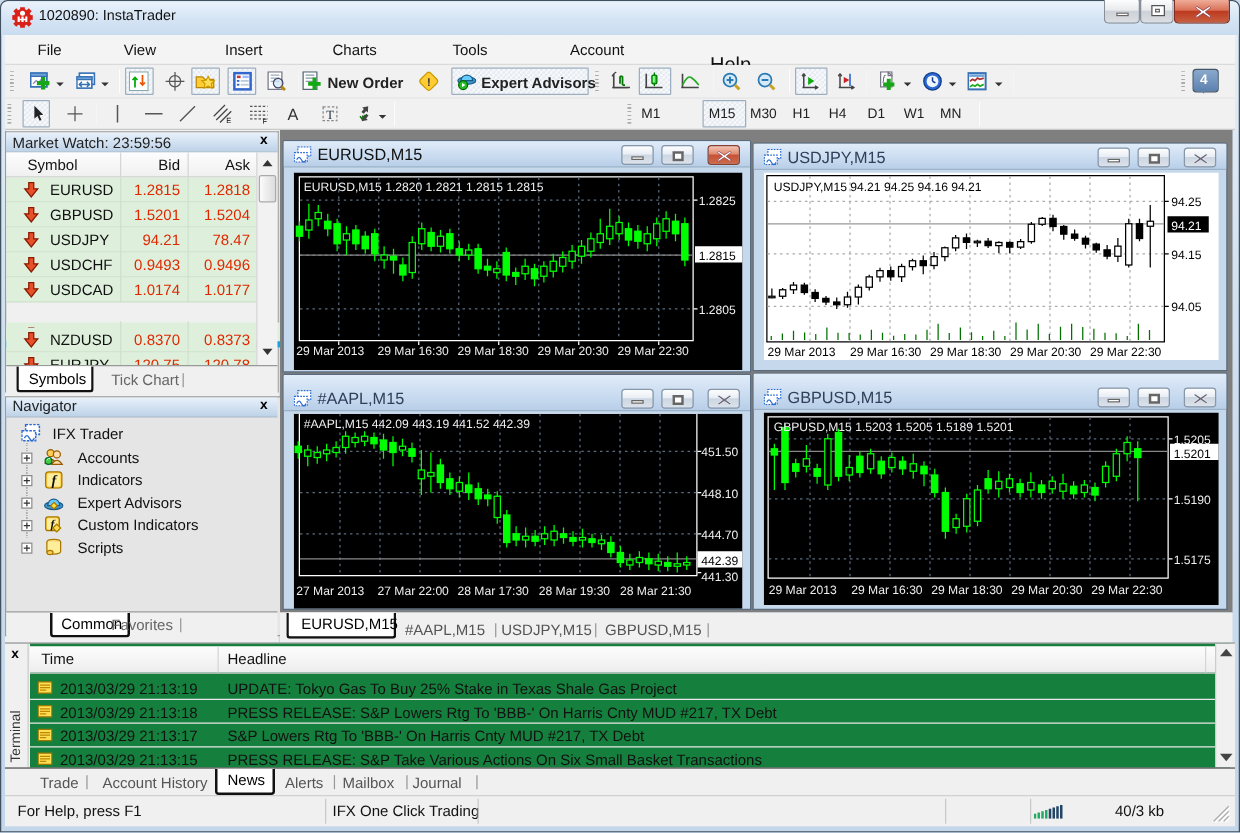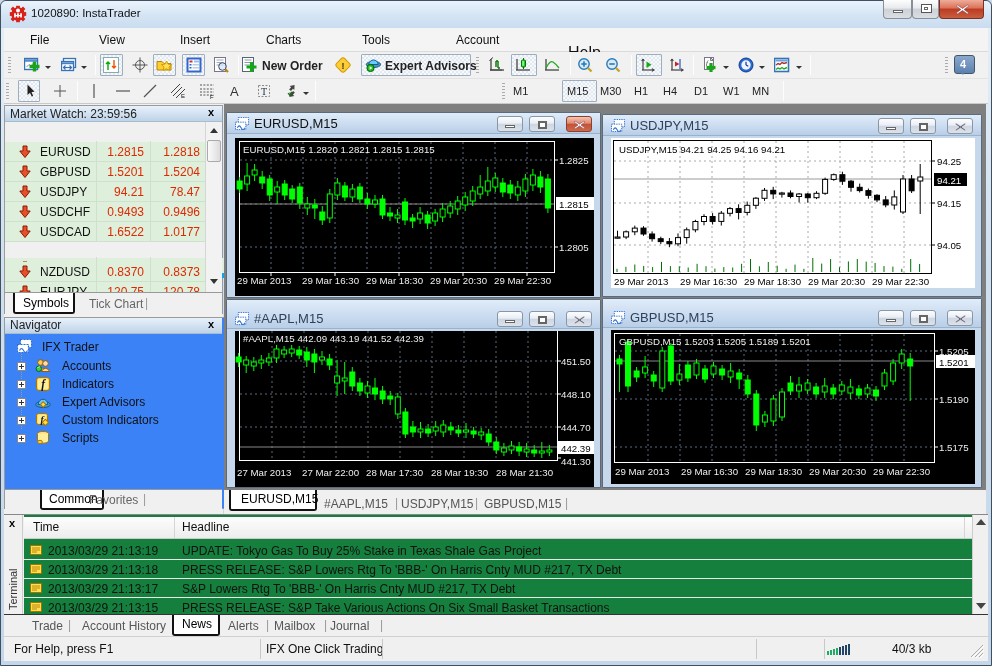--- a/index.html
+++ b/index.html
@@ -293,20 +293,27 @@
 <div class="tf" style="left:748px;top:6px;">MN</div>
 <div class="sep" style="left:779px;top:2px;"></div>
 </div>
 <div class="abs" style="left:4px;top:104px;width:219px;height:410px;background:#f0f0f0;"></div>
 
 <div class="abs" style="left:4px;top:105px;width:219px;height:209px;background:#f0f0f0;border:1px solid #9b9b9b;border-bottom:none;">
  <div class="abs" style="left:0;top:0;width:217px;height:16px;background:linear-gradient(#e8f1fb,#bed3e8);border-bottom:1px solid #a8bccf;">
   <div class="abs" style="left:5px;top:1px;font-size:12px;color:#222;">Market Watch: 23:59:56</div>
   <div class="abs" style="left:203px;top:0px;font-size:11px;color:#000;font-weight:bold;">x</div>
  </div>
+ <div class="abs" style="left:0;top:16px;width:200px;height:20px;background:linear-gradient(#fdfdfd,#f0f0f0);border-bottom:1px solid #cfcfcf;">
+   <div class="abs" style="left:17px;top:3px;font-size:12px;color:#111;">Symbol</div>
+   <div class="abs" style="left:0px;top:3px;width:139px;text-align:right;font-size:12px;color:#111;">Bid</div>
+   <div class="abs" style="left:0px;top:3px;width:195px;text-align:right;font-size:12px;color:#111;">Ask</div>
+   <div class="abs" style="left:91px;top:0;width:1px;height:20px;background:#d5d5d5;"></div>
+   <div class="abs" style="left:145px;top:0;width:1px;height:20px;background:#d5d5d5;"></div>
+ </div>
 
 <div class="abs" style="left:0;top:36px;width:200px;height:20px;background:#def0dc;border-bottom:1px solid #cfe0cd;">
     <svg class="abs" style="left:13px;top:3px" width="14" height="14" viewBox="0 0 14 14">
         <path d="M5 1 L9 1 L9 6 L12.2 6 L7 12.5 L1.8 6 L5 6 Z" fill="#e8502a" stroke="#8b1a00" stroke-width="1"></path>
       </svg>
     <div class="abs" style="left:35px;top:3px;font-size:12px;color:#111;">EURUSD</div>
     <div class="abs" style="left:0px;top:3px;width:139px;text-align:right;font-size:12px;color:#e02800;">1.2815</div>
     <div class="abs" style="left:0px;top:3px;width:195px;text-align:right;font-size:12px;color:#e02800;">1.2818</div>
     <div class="abs" style="left:91px;top:-1px;width:1px;height:21px;background:#cfe0cd;"></div>
     <div class="abs" style="left:145px;top:-1px;width:1px;height:21px;background:#cfe0cd;"></div>
@@ -339,21 +346,21 @@
     <div class="abs" style="left:0px;top:3px;width:139px;text-align:right;font-size:12px;color:#e02800;">0.9493</div>
     <div class="abs" style="left:0px;top:3px;width:195px;text-align:right;font-size:12px;color:#e02800;">0.9496</div>
     <div class="abs" style="left:91px;top:-1px;width:1px;height:21px;background:#cfe0cd;"></div>
     <div class="abs" style="left:145px;top:-1px;width:1px;height:21px;background:#cfe0cd;"></div>
     </div>
 <div class="abs" style="left:0;top:116px;width:200px;height:20px;background:#def0dc;border-bottom:1px solid #cfe0cd;">
     <svg class="abs" style="left:13px;top:3px" width="14" height="14" viewBox="0 0 14 14">
         <path d="M5 1 L9 1 L9 6 L12.2 6 L7 12.5 L1.8 6 L5 6 Z" fill="#e8502a" stroke="#8b1a00" stroke-width="1"></path>
       </svg>
     <div class="abs" style="left:35px;top:3px;font-size:12px;color:#111;">USDCAD</div>
-    <div class="abs" style="left:0px;top:3px;width:139px;text-align:right;font-size:12px;color:#e02800;">1.6522</div>
+    <div class="abs" style="left:0px;top:3px;width:139px;text-align:right;font-size:12px;color:#e02800;">1.0174</div>
     <div class="abs" style="left:0px;top:3px;width:195px;text-align:right;font-size:12px;color:#e02800;">1.0177</div>
     <div class="abs" style="left:91px;top:-1px;width:1px;height:21px;background:#cfe0cd;"></div>
     <div class="abs" style="left:145px;top:-1px;width:1px;height:21px;background:#cfe0cd;"></div>
     </div>
 <div class="abs" style="left:0;top:152px;width:232px;height:20px;background:#def0dc;border-bottom:5px solid #0ea5e9;">
     <svg class="abs" style="left:13px;top:3px" width="14" height="14" viewBox="0 0 14 14">
         <path d="M5 1 L9 1 L9 6 L12.2 6 L7 12.5 L1.8 6 L5 6 Z" fill="#e8502a" stroke="#8b1a00" stroke-width="1"></path>
       </svg>
     <div class="abs" style="left:35px;top:3px;font-size:12px;color:#111;">AUDUSD</div>
     <div class="abs" style="left:0px;top:3px;width:139px;text-align:center;font-size:12px;color:#0f172a;">1.0417</div>
@@ -388,21 +395,21 @@
 </div>
 <div class="abs" style="left:0;top:186px;width:217px;height:22px;background:#f0f0f0;border-top:1px solid #999;">
  <div class="abs" style="left:8px;top:0px;width:62px;height:21px;background:#fff;border:2px solid #111;border-top:none;border-radius:0 0 3px 3px;">
         <div style="position:absolute;left:8px;top:3px;font-size:12px;color:#000;">Symbols</div>
       </div>
  <div class="abs" style="left:84px;top:4px;font-size:12px;color:#666;">Tick Chart</div>
  <div class="abs" style="left:140px;top:3px;font-size:12px;color:#999;">|</div>
 </div>
 </div>
 
-<div class="abs" style="left:4px;top:317px;width:228px;height:192px;background:#3b82f6;border:1px solid #9b9b9b;">
+<div class="abs" style="left:4px;top:317px;width:228px;height:192px;background:#e5e5e5;border:1px solid #9b9b9b;">
  <div class="abs" style="left:0;top:0;width:217px;height:16px;background:linear-gradient(#e8f1fb,#bed3e8);border-bottom:1px solid #a8bccf;">
   <div class="abs" style="left:5px;top:0px;font-size:12px;color:#222;">Navigator</div>
   <div class="abs" style="left:203px;top:0px;font-size:11px;color:#000;font-weight:bold;">x</div>
  </div>
 
 <svg class="abs" style="left:12px;top:21px" width="16" height="15" viewBox="0 0 16 15">
  <rect x="3.5" y="0.5" width="11" height="8" fill="#fff" stroke="#2b6cd4" stroke-width="1.2" stroke-dasharray="2 1"></rect>
  <rect x="0.5" y="5.5" width="11" height="8" fill="#fff" stroke="#2b6cd4" stroke-width="1.2" stroke-dasharray="2 1"></rect>
  <path d="M2.5 11.5 q2 -4 4 0 t4 0" fill="none" stroke="#2b6cd4" stroke-width="1.1"></path>
 </svg>

